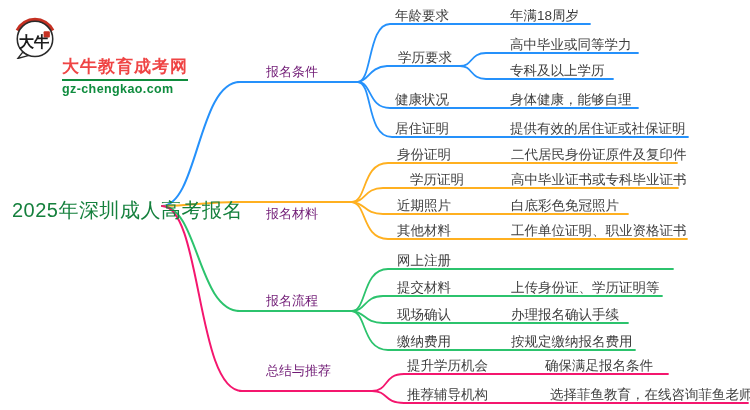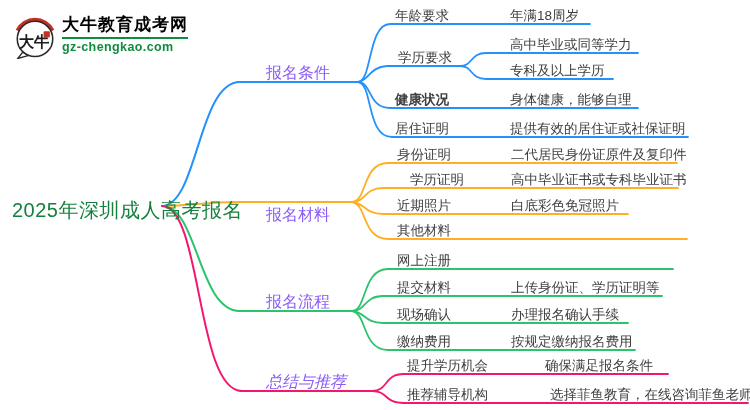--- a/index.html
+++ b/index.html
@@ -2,28 +2,28 @@
 <html><head>
 <meta charset="utf-8">
 <style>
   html,body{margin:0;padding:0;background:#fff;}
   .stage{position:relative;width:750px;height:410px;background:#ffffff;overflow:hidden;
          font-family:"Liberation Sans","DejaVu Sans",sans-serif;}
   svg.lines{position:absolute;left:0;top:0;}
   svg.lines path{fill:none;stroke-linecap:round;}
   .txt{position:absolute;white-space:nowrap;color:#3b3b3b;}
   .root-label{font-size:20px;letter-spacing:.5px;color:#15803d;}
-  .branch-label{font-size:16px;color:#8b5cf6;}
+  .branch-label{font-size:13px;color:#701a75;}
   .leaf-label,.leaf-value{font-size:13.5px;color:#3e3e3e;}
   
   .logo{position:absolute;left:12px;top:13px;display:flex;align-items:flex-start;}
   .logo-badge{width:46px;height:46px;}
   .logo-text{margin-left:4px;}
-  .logo-title{font-size:17px;font-weight:bold;color:#000000;letter-spacing:1px;
-              border-bottom:2px solid #0f8c3e;padding-bottom:1px;}
+  .logo-title{font-size:17px;font-weight:bold;color:#ef4444;letter-spacing:1px;
+              border-bottom:2px solid #0f8c3e;padding-bottom:1px;margin-top:42px;}
   .logo-sub{font-size:12.5px;font-weight:bold;color:#0f8c3e;letter-spacing:.4px;margin-top:1px;}
 </style>
 </head>
 <body>
 
 <div class="stage">
 
   <svg class="lines" width="750" height="410" viewBox="0 0 750 410">
 
     <path d="M162 206 C198 205 198 82 240 82" stroke-width="2" stroke="#2591fb"></path>
@@ -69,39 +69,40 @@
       <div class="logo-title">大牛教育成考网</div>
       <div class="logo-sub">gz-chengkao.com</div>
     </div>
   </div>
 
   <div class="txt root-label" style="left:12px;top:197px;">2025年深圳成人高考报名</div>
 
   <div class="txt branch-label" style="left:266px;top:63px;">报名条件</div>
   <div class="txt branch-label" style="left:266px;top:183px;margin-top:22px;">报名材料</div>
   <div class="txt branch-label" style="left:266px;top:292px;">报名流程</div>
-  <div class="txt branch-label" style="left:266px;top:372px;font-style:italic;">总结与推荐</div>
+  <div class="txt branch-label" style="left:266px;top:362px;">总结与推荐</div>
 
   <div class="txt leaf-label" style="left:395px;top:7px;text-align:right;">年龄要求</div>
   <div class="txt leaf-value" style="left:510px;top:7px;">年满18周岁</div>
   <div class="txt leaf-label" style="left:398px;top:49px;">学历要求</div>
   <div class="txt leaf-value" style="left:510px;top:36px;">高中毕业或同等学力</div>
   <div class="txt leaf-value" style="left:510px;top:62px;">专科及以上学历</div>
-  <div class="txt leaf-label" style="left:395px;top:91px;font-weight:bold;">健康状况</div>
+  <div class="txt leaf-label" style="left:395px;top:91px;">健康状况</div>
   <div class="txt leaf-value" style="left:510px;top:91px;">身体健康，能够自理</div>
   <div class="txt leaf-label" style="left:395px;top:120px;">居住证明</div>
   <div class="txt leaf-value" style="left:510px;top:120px;">提供有效的居住证或社保证明</div>
 
   <div class="txt leaf-label" style="left:397px;top:146px;">身份证明</div>
   <div class="txt leaf-value" style="left:511px;top:146px;text-align:center;">二代居民身份证原件及复印件</div>
   <div class="txt leaf-label" style="left:410px;top:171px;">学历证明</div>
   <div class="txt leaf-value" style="left:511px;top:171px;">高中毕业证书或专科毕业证书</div>
   <div class="txt leaf-label" style="left:397px;top:197px;">近期照片</div>
   <div class="txt leaf-value" style="left:511px;top:197px;">白底彩色免冠照片</div>
   <div class="txt leaf-label" style="left:397px;top:222px;">其他材料</div>
+  <div class="txt leaf-value" style="left:511px;top:222px;">工作单位证明、职业资格证书</div>
 
   <div class="txt leaf-label" style="left:397px;top:252px;">网上注册</div>
   <div class="txt leaf-label" style="left:397px;top:279px;">提交材料</div>
   <div class="txt leaf-value" style="left:511px;top:279px;">上传身份证、学历证明等</div>
   <div class="txt leaf-label" style="left:397px;top:306px;">现场确认</div>
   <div class="txt leaf-value" style="left:511px;top:306px;">办理报名确认手续</div>
   <div class="txt leaf-label" style="left:397px;top:333px;">缴纳费用</div>
   <div class="txt leaf-value" style="left:511px;top:333px;">按规定缴纳报名费用</div>
 
   <div class="txt leaf-label" style="left:407px;top:357px;">提升学历机会</div>

